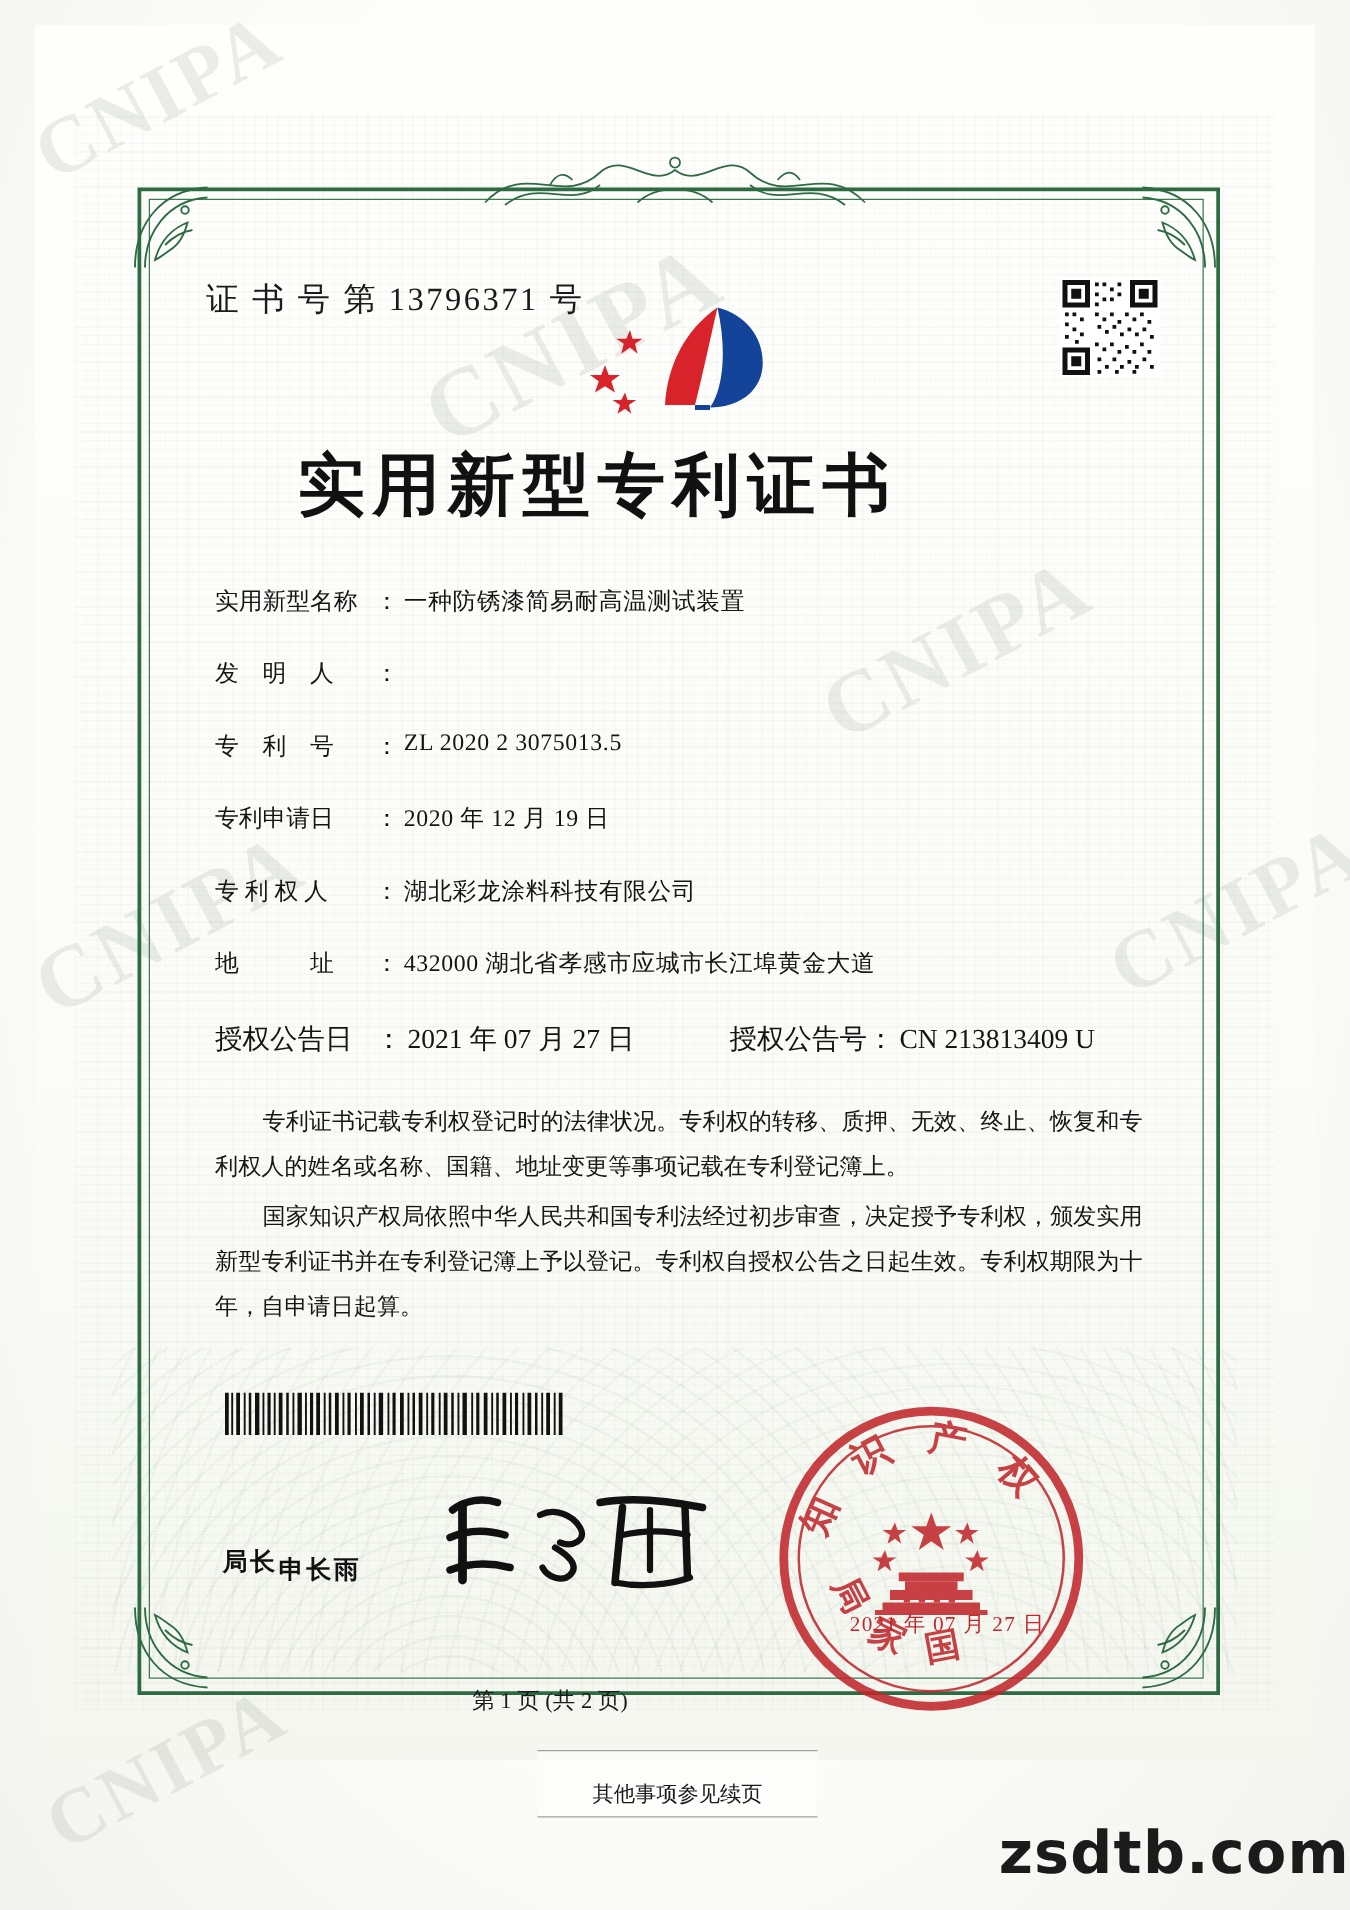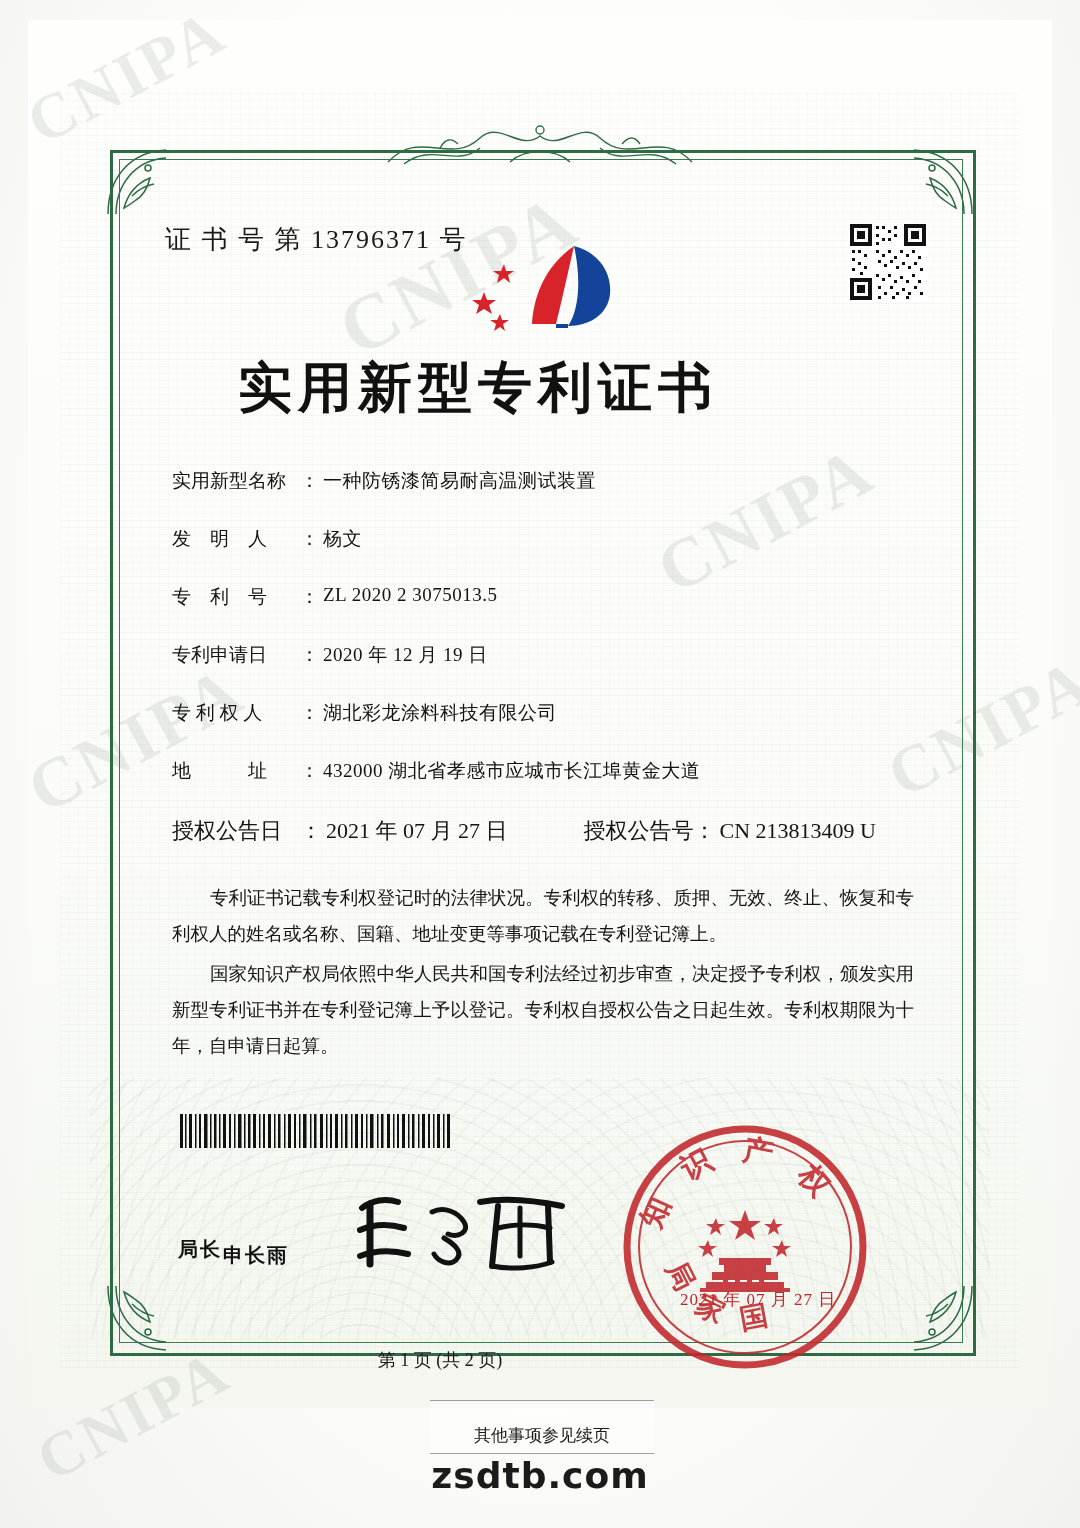--- a/index.html
+++ b/index.html
@@ -233,22 +233,22 @@
     color: #1a1a1a;
     border-top: 1px solid #9aa39a;
     border-bottom: 1px solid #9aa39a;
     padding: 23px 0 6px 0;
     background: rgba(255,255,255,0.55);
   }
   .site {
     position: absolute;
     left: 0; top: 1455px;
     width: 1080px;
-    text-align: center;
-    font-size: 36px;
+    text-align: right;
+    font-size: 47px;
     font-weight: 700;
     color: #1b1b1b;
     font-family: "DejaVu Sans", sans-serif;
     letter-spacing: 1px;
   }
 </style>
 </head>
 <body>
 
 <div class="page">
@@ -403,21 +403,20 @@
 
     <div class="field-row">
       <span class="f-label">实用新型名称</span>
       <span class="f-colon">：</span>
       <span class="f-value">一种防锈漆简易耐高温测试装置</span>
     </div>
 
     <div class="field-row">
       <span class="f-label">发　明　人</span>
       <span class="f-colon">：</span>
-      <span class="f-value">杨文</span>
     </div>
 
     <div class="field-row">
       <span class="f-label">专　利　号</span>
       <span class="f-colon">：</span>
       <span class="f-value">ZL 2020 2 3075013.5</span>
     </div>
 
     <div class="field-row">
       <span class="f-label">专利申请日</span>

